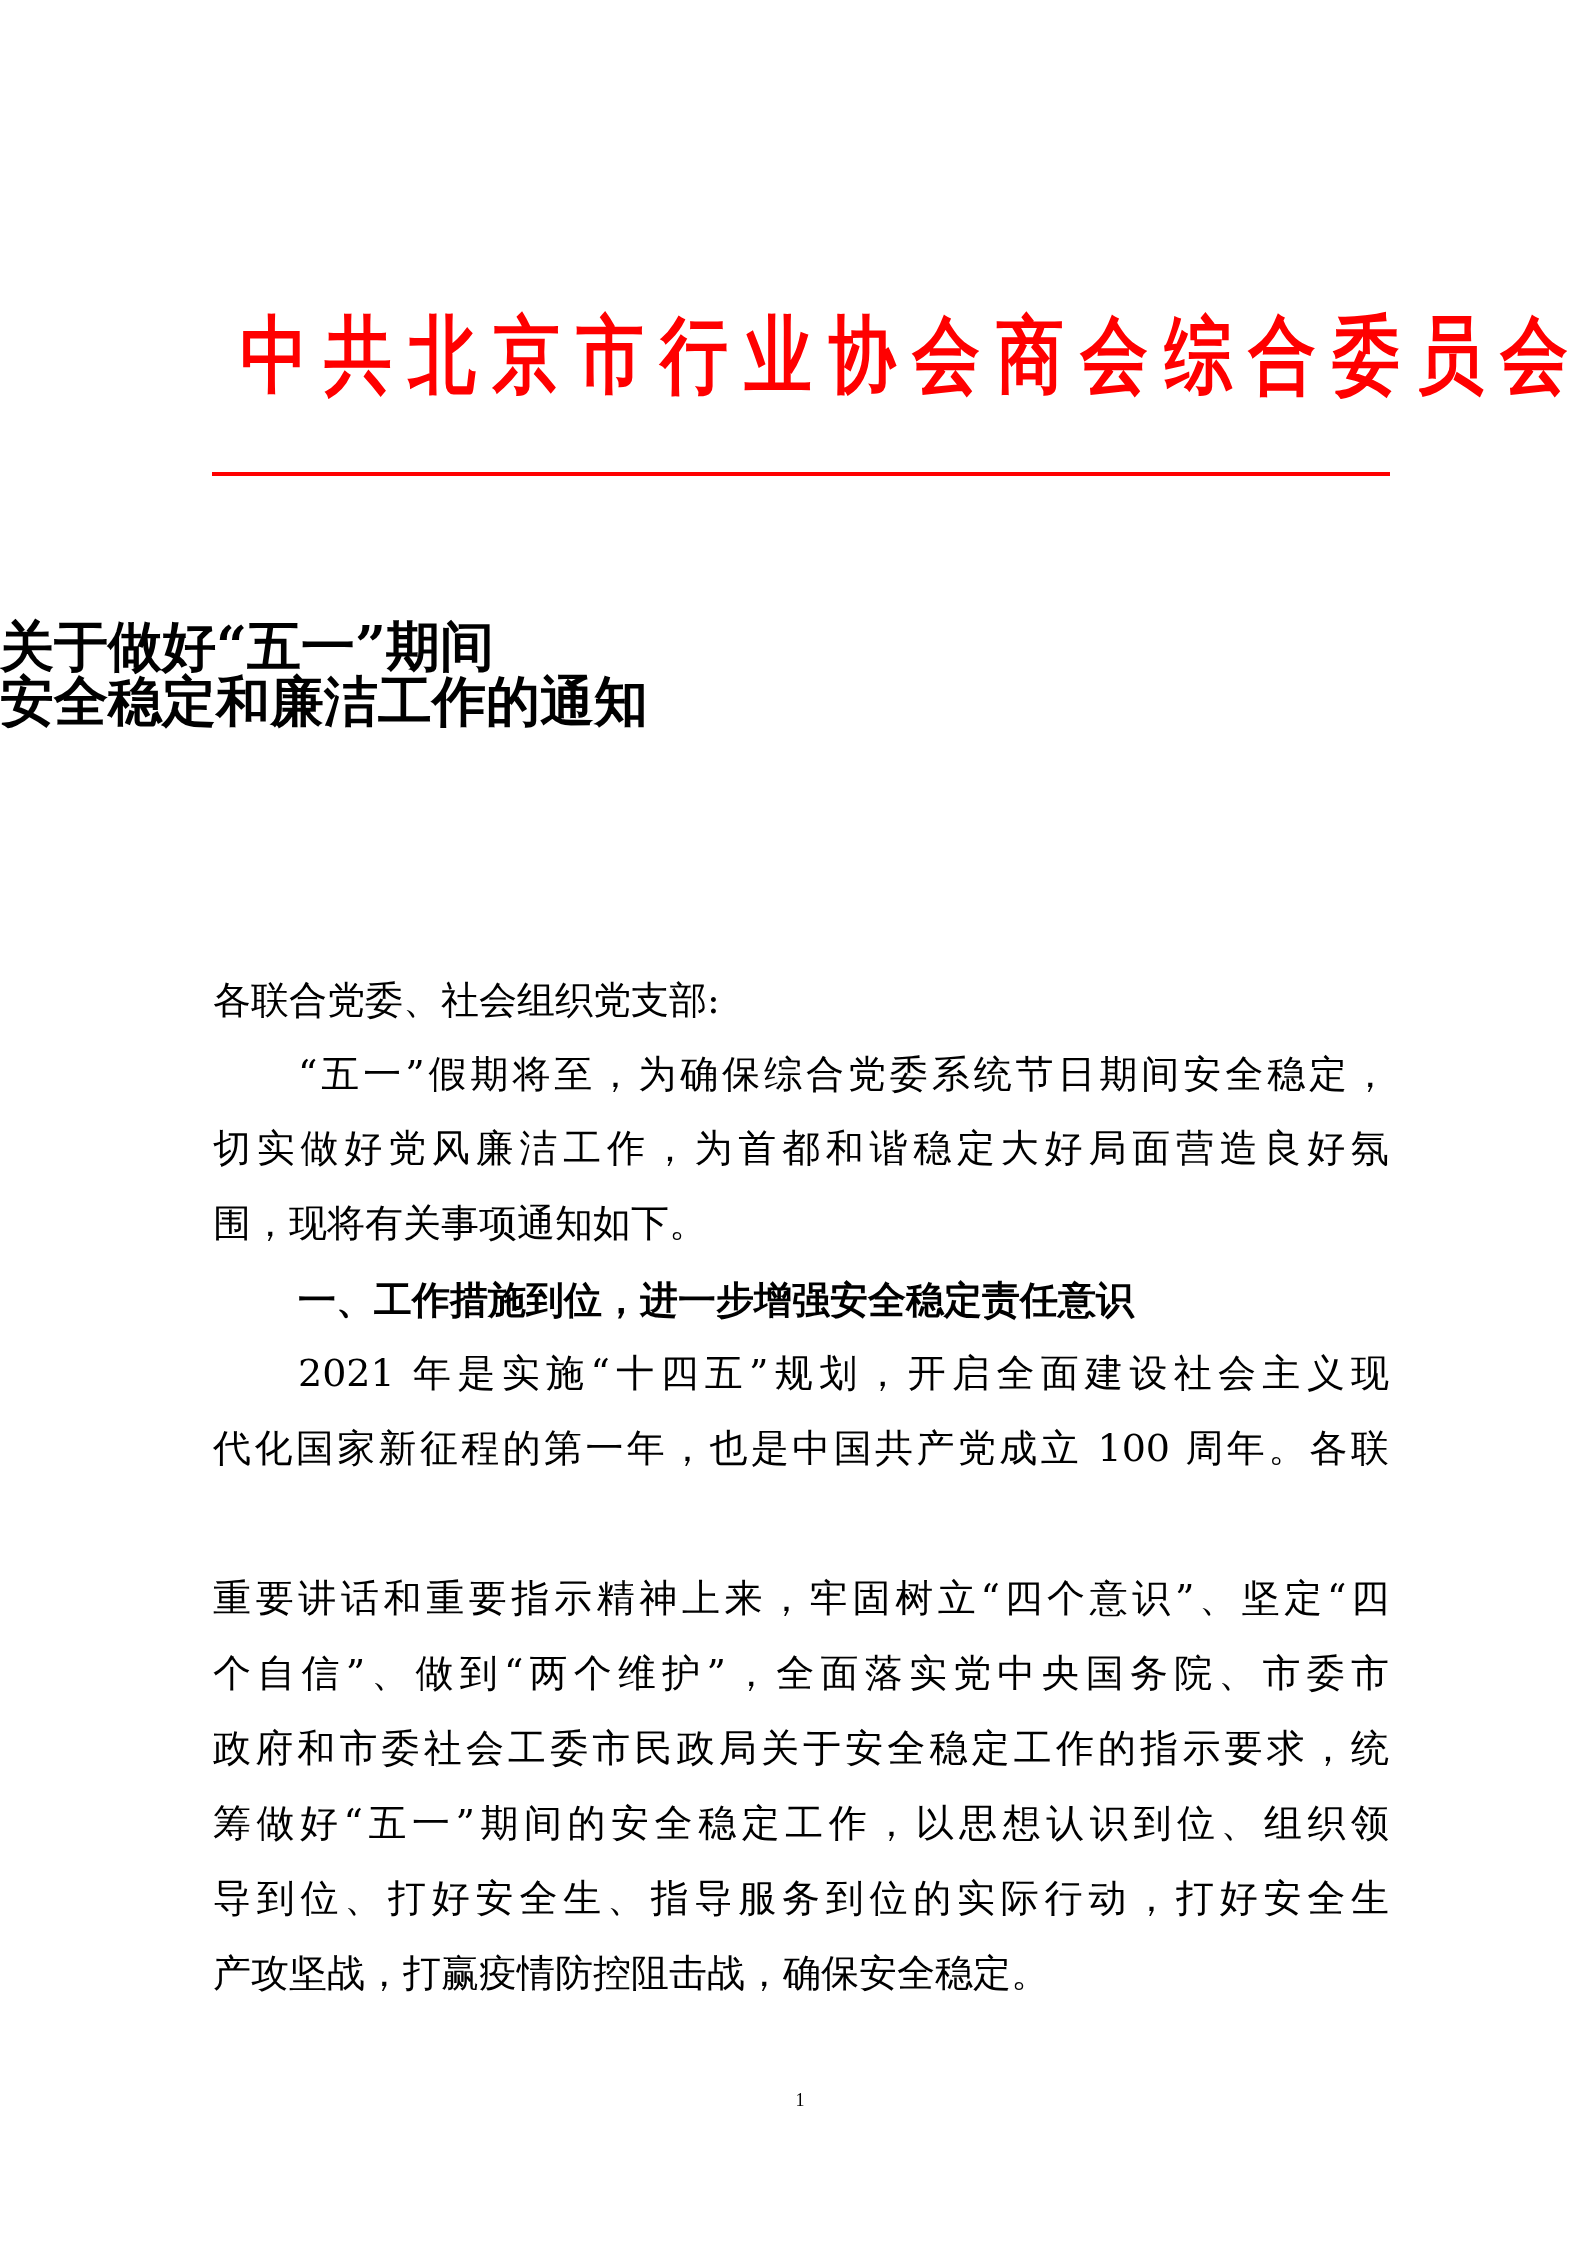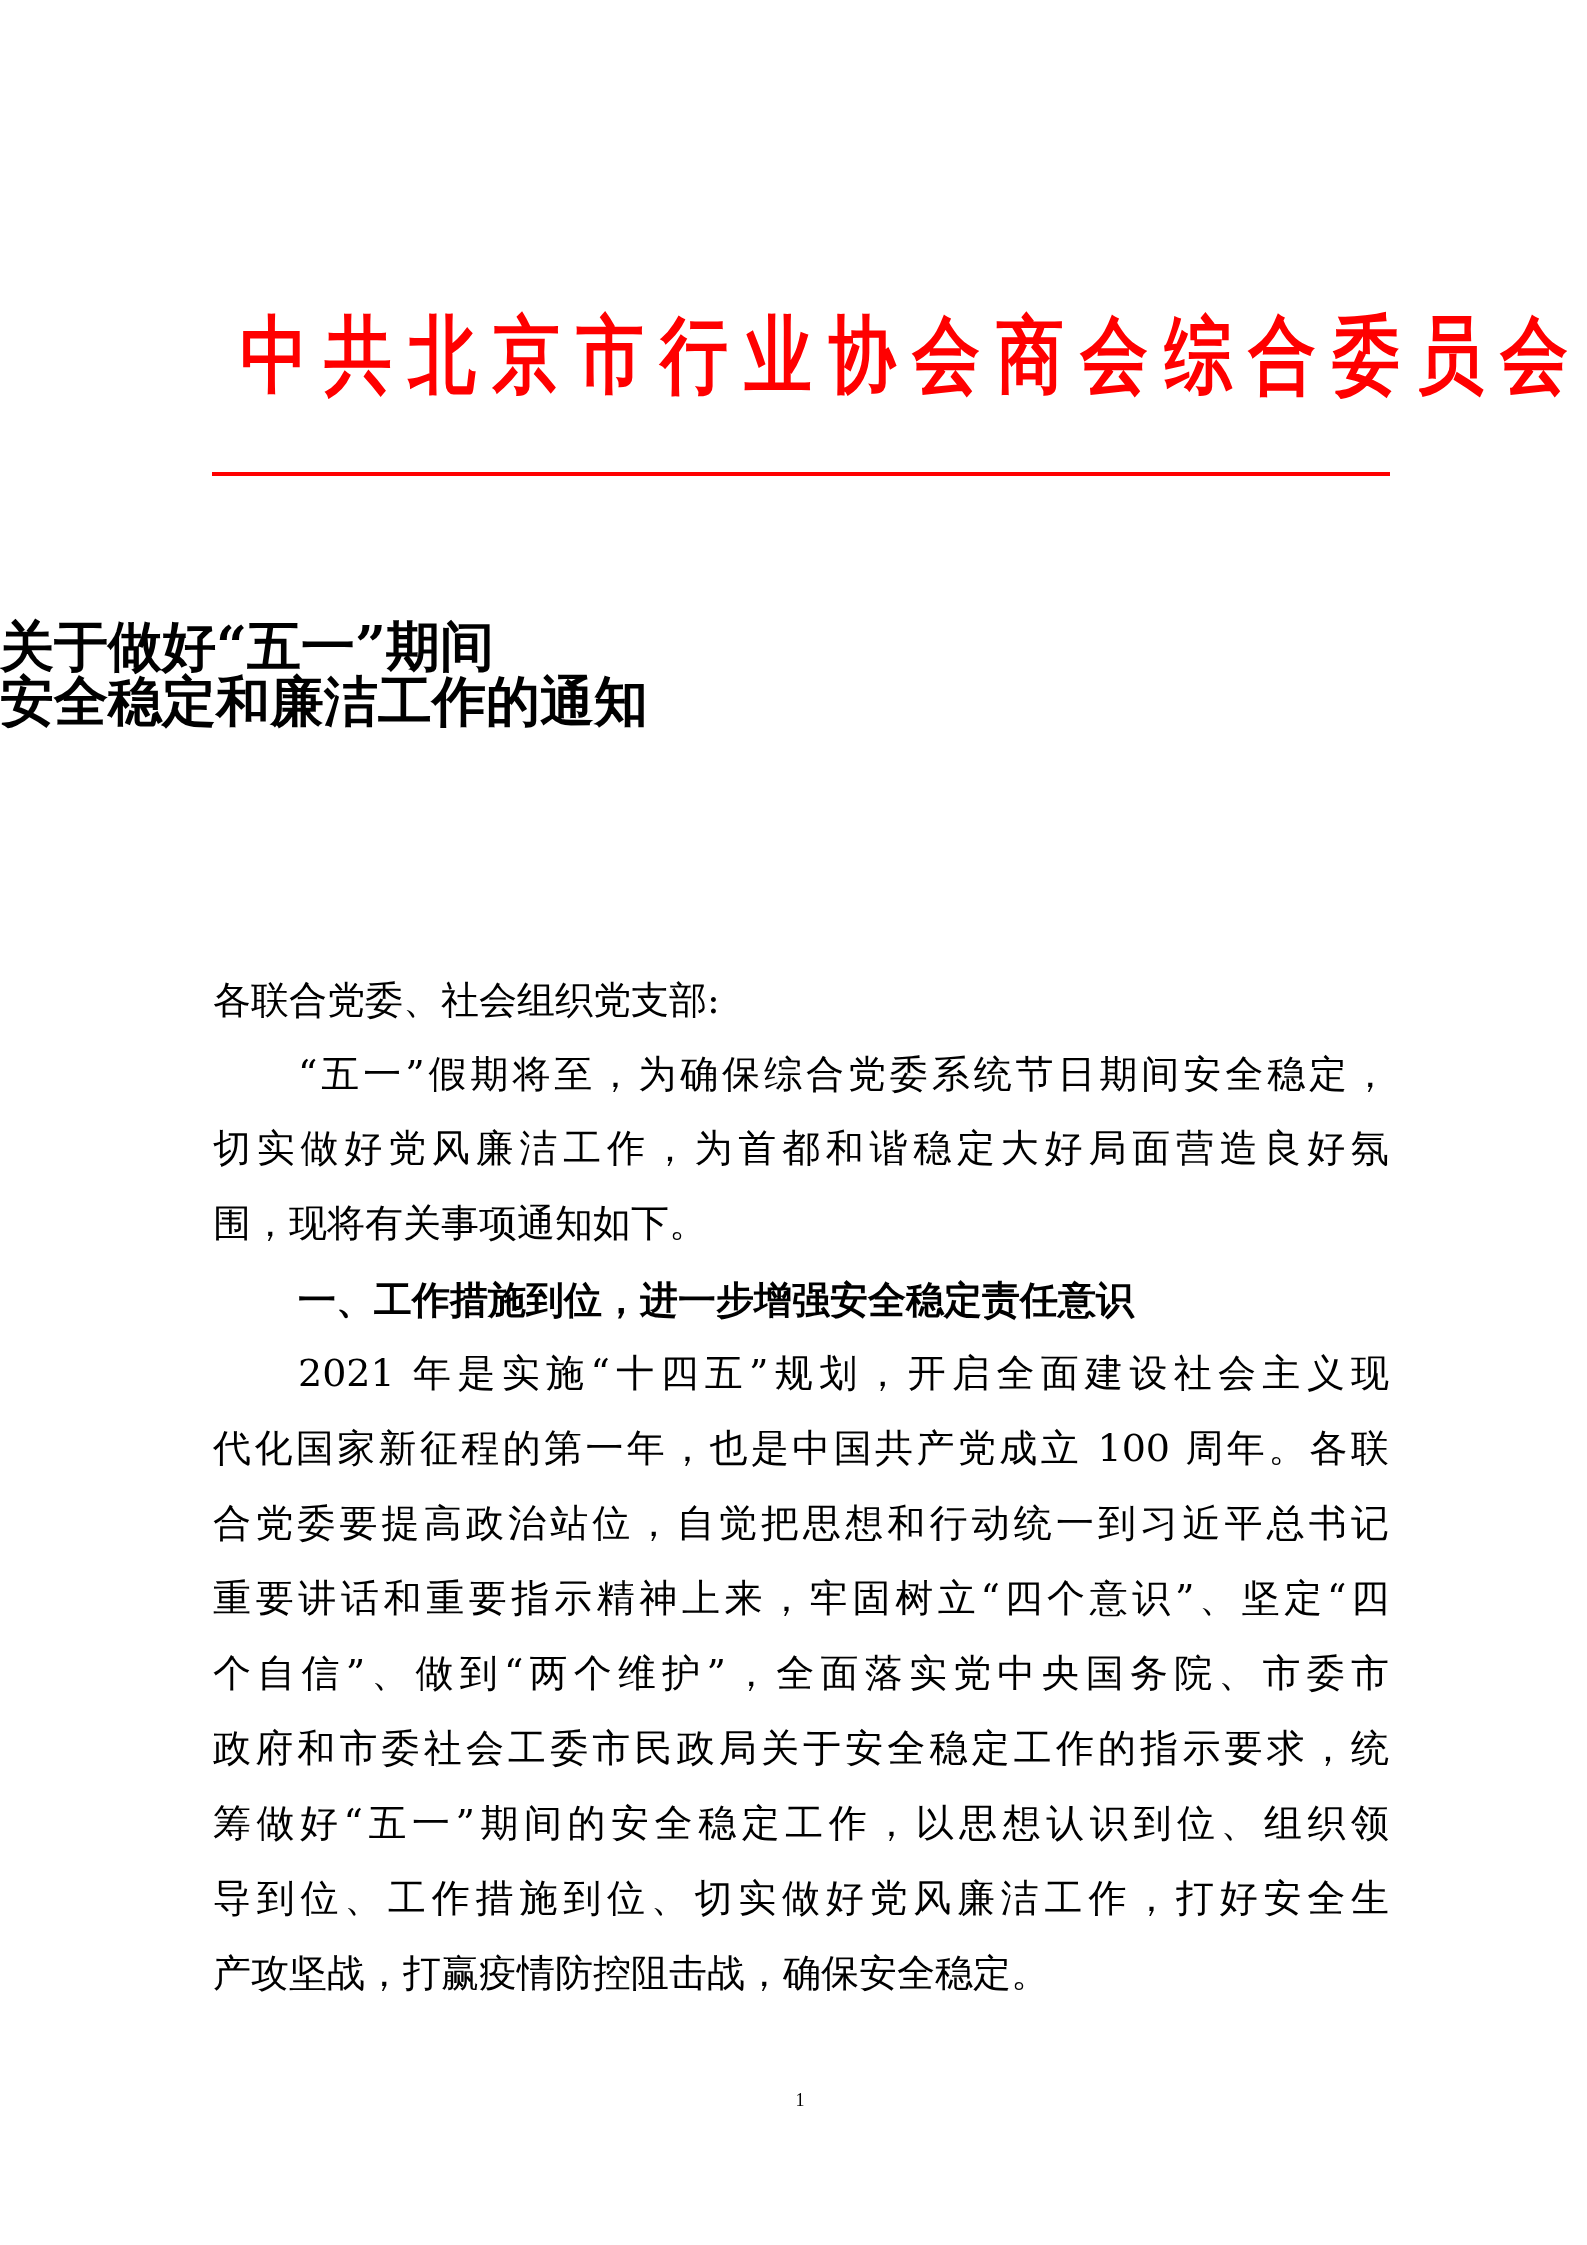--- a/index.html
+++ b/index.html
@@ -63,22 +63,21 @@
   <div class="line" style="top:936px">各联合党委、社会组织党支部:</div>
 
   <div class="line j ind" style="top:1010px">“五一”假期将至，为确保综合党委系统节日期间安全稳定，</div>
   <div class="line j" style="top:1084px">切实做好党风廉洁工作，为首都和谐稳定大好局面营造良好氛</div>
   <div class="line" style="top:1159px">围，现将有关事项通知如下。</div>
 
   <div class="line ind bold" style="top:1236px">一、工作措施到位，进一步增强安全稳定责任意识</div>
 
   <div class="line j ind" style="top:1309px">2021 年是实施“十四五”规划，开启全面建设社会主义现</div>
   <div class="line j" style="top:1384px">代化国家新征程的第一年，也是中国共产党成立 100 周年。各联</div>
-  <div class="line j" style="top:1459px">合党委要提高政治站位，自觉把思想和行动统一到习近平总书记</div>
   <div class="line j" style="top:1534px">重要讲话和重要指示精神上来，牢固树立“四个意识”、坚定“四</div>
   <div class="line j" style="top:1609px">个自信”、做到“两个维护”，全面落实党中央国务院、市委市</div>
   <div class="line j" style="top:1684px">政府和市委社会工委市民政局关于安全稳定工作的指示要求，统</div>
   <div class="line j" style="top:1759px">筹做好“五一”期间的安全稳定工作，以思想认识到位、组织领</div>
-  <div class="line j" style="top:1834px">导到位、工作措施到位、切实做好党风廉洁工作，打好安全生</div>
+  <div class="line j" style="top:1834px">导到位、打好安全生、指导服务到位的实际行动，打好安全生</div>
   <div class="line" style="top:1909px">产攻坚战，打赢疫情防控阻击战，确保安全稳定。</div>
 
   <div class="page-number">1</div>
 </div>
 
 </body></html>

